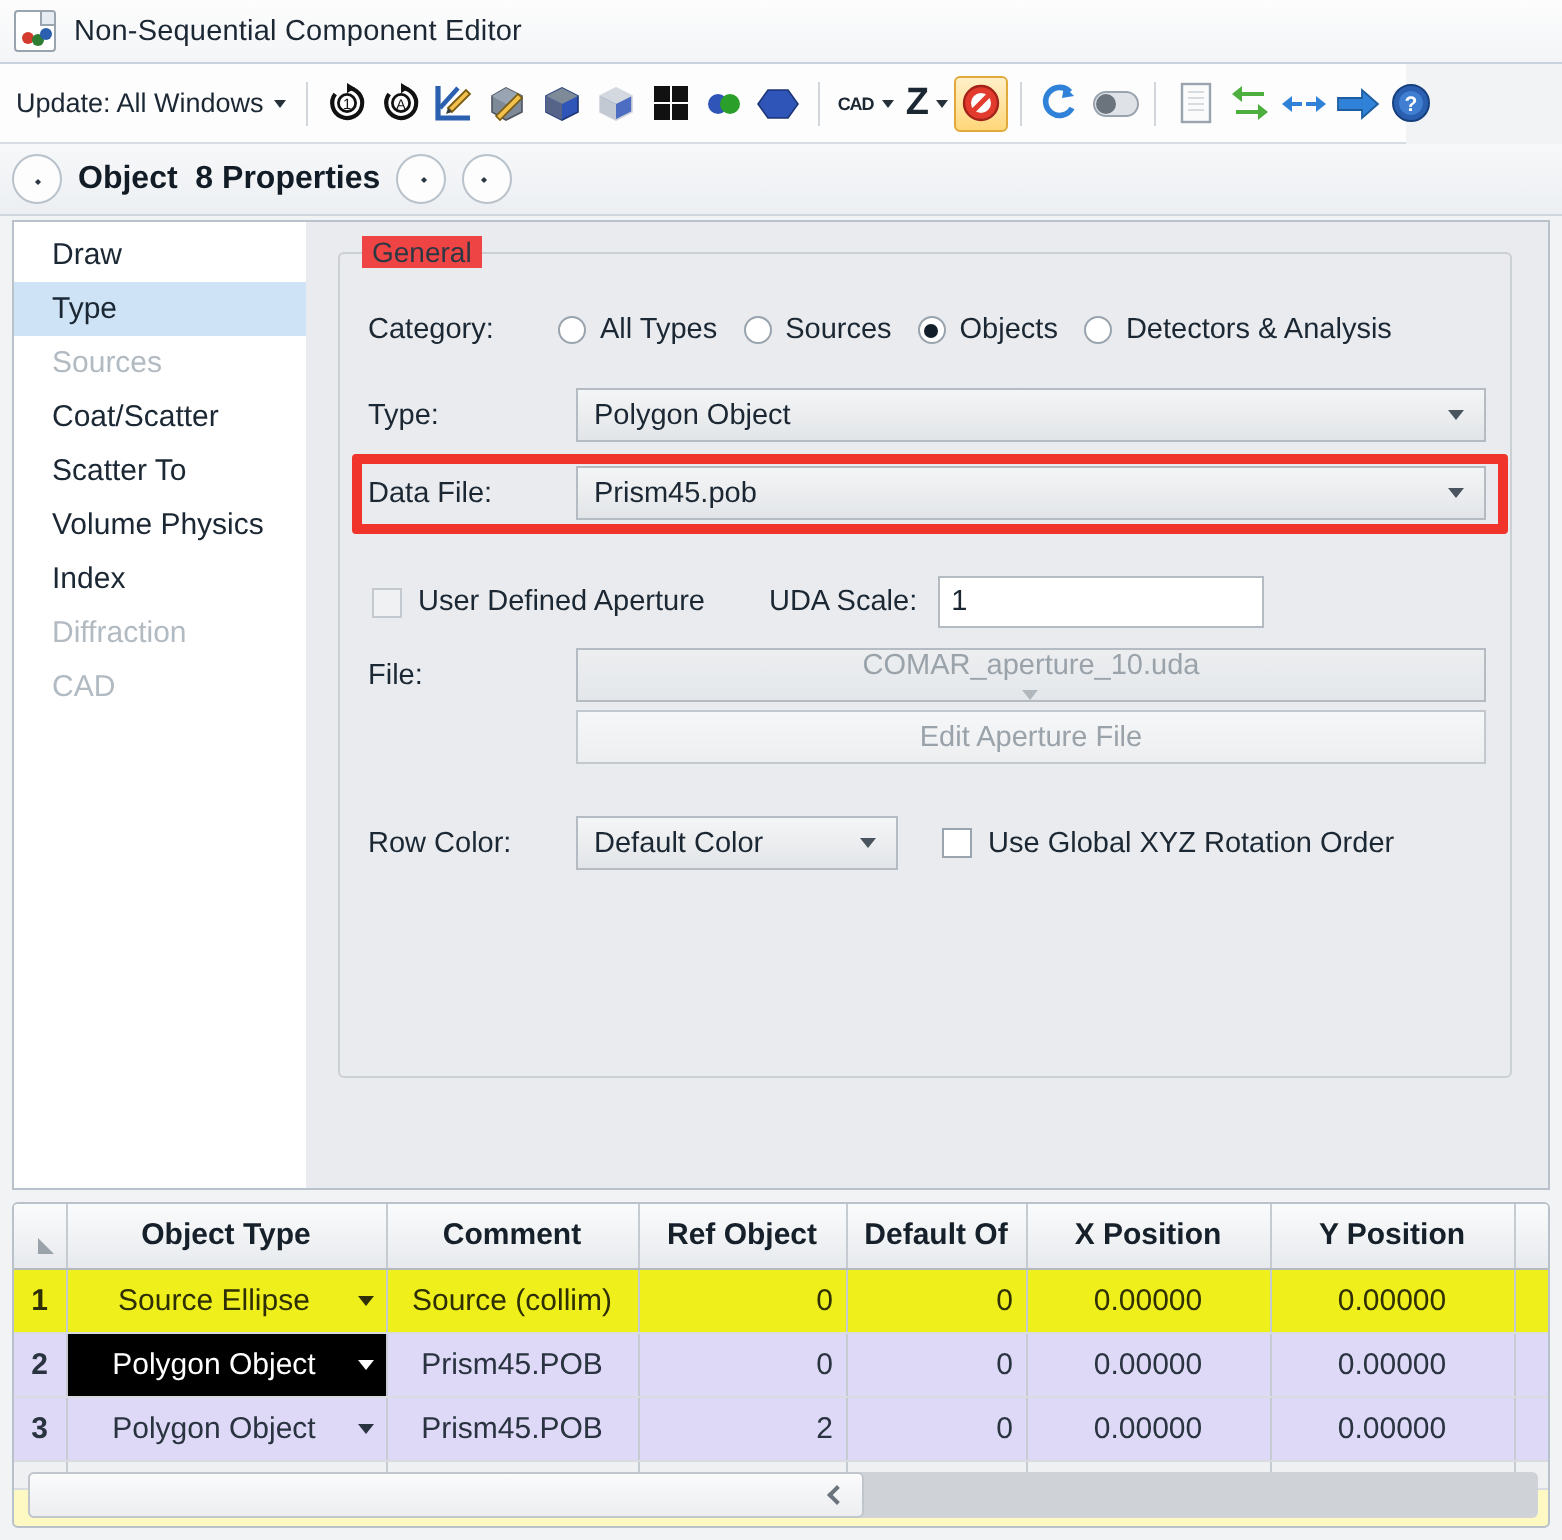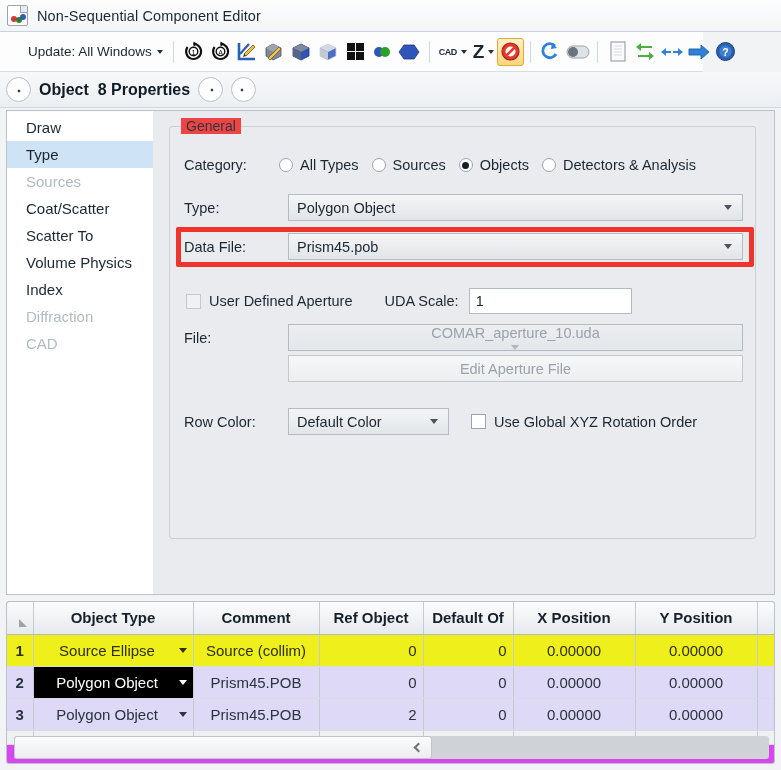--- a/index.html
+++ b/index.html
@@ -47,21 +47,21 @@
   .title-text {
     font-size: 14.5px; color: #1b2733; letter-spacing: 0.1px;
   }
 
   
   .toolbar {
     position: absolute; left: 0; top: 32px; width: 703px; height: 40px;
     background: #fdfdfd;
     border-bottom: 1px solid #d7dde3;
     display: flex; align-items: center;
-    padding-left: 24px;
+    padding-left: 4px;
   }
   .tb-update {
     font-size: 13.5px; color: #1b2733;
     display: flex; align-items: center; gap: 5px;
     padding: 3px 4px;
     white-space: nowrap;
   }
   .caret-sm {
     width: 0; height: 0;
     border-left: 3.5px solid transparent;
@@ -227,21 +227,21 @@
     position: absolute;
     border: 5px solid #f0342b;
     border-radius: 2px;
     pointer-events: none;
   }
 
   
   .tablewrap {
     position: absolute; left: 6px; top: 601px;
     width: 769px; height: 163px;
-    background: #d946ef;
+    background: #fef9c3;
     border: 1px solid #b9c2cb;
     border-radius: 3px;
     overflow: hidden;
   }
   table.grid {
     border-collapse: collapse;
     table-layout: fixed;
     width: 795px;
   }
   table.grid th, table.grid td {

